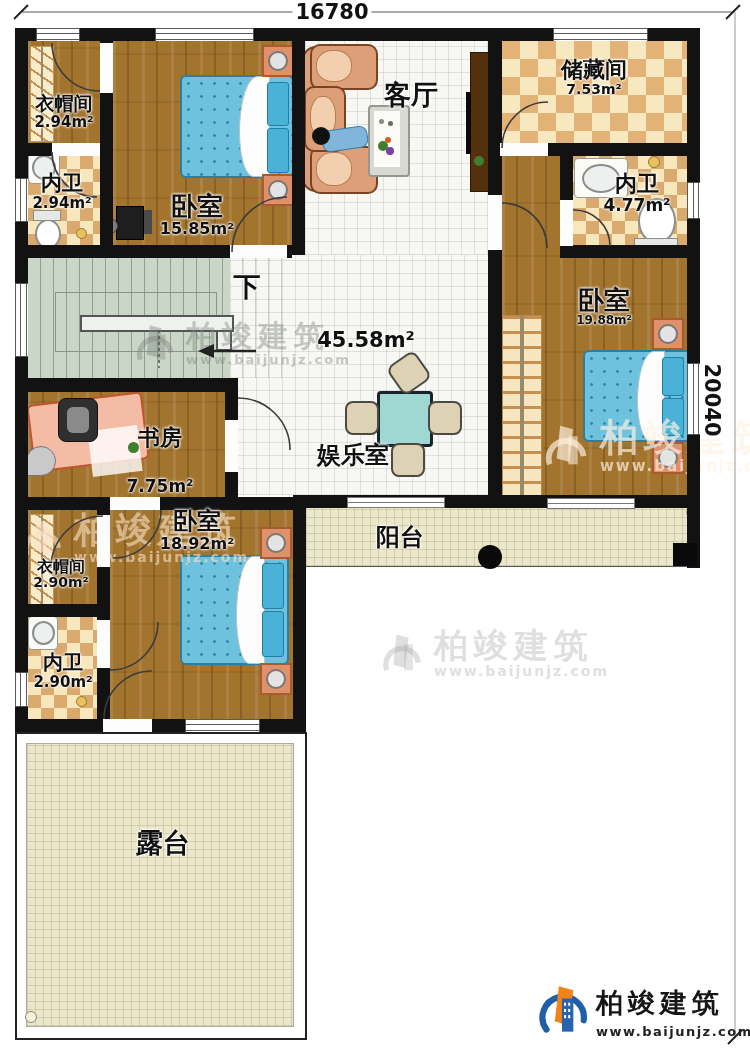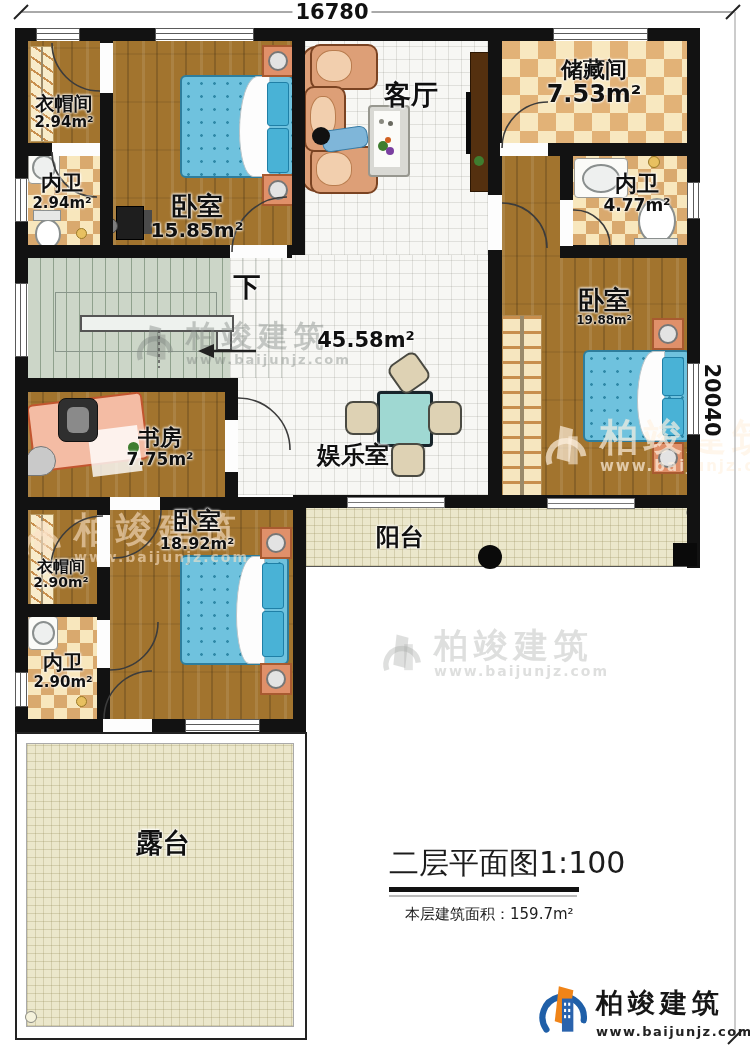--- a/index.html
+++ b/index.html
@@ -301,61 +301,53 @@
         <div class="nm" style="font-size:34px;">柏竣建筑</div>
          <div class="ur" style="font-size:14px;">www.baijunjz.com</div>
       </div>
   </div>
 
   <div class="rlabel" style="left:64px;top:93px;font-size:19px;">
     <span>衣帽间</span><span class="ar" style="font-size:15px;">2.94m²</span></div>
   <div class="rlabel" style="left:62px;top:172px;font-size:21px;">
     <span>内卫</span><span class="ar" style="font-size:15px;">2.94m²</span></div>
   <div class="rlabel" style="left:197px;top:192px;font-size:26px;">
-    <span>卧室</span><span class="ar" style="font-size:20px;">15.85m²</span></div>
+    <span>卧室</span><span class="ar" style="font-size:16px;">15.85m²</span></div>
   <div class="rlabel" style="left:411px;top:80px;font-size:27px;">
     <span>客厅</span></div>
   <div class="rlabel" style="left:594px;top:58px;font-size:22px;">
-    <span>储藏间</span><span class="ar" style="font-size:24px;">7.53m²</span></div>
+    <span>储藏间</span><span class="ar" style="font-size:14px;">7.53m²</span></div>
   <div class="rlabel" style="left:637px;top:172px;font-size:22px;">
     <span>内卫</span><span class="ar" style="font-size:17px;">4.77m²</span></div>
   <div class="rlabel" style="left:604px;top:286px;font-size:26px;">
     <span>卧室</span><span class="ar" style="font-size:12px;">19.88m²</span></div>
   <div class="rlabel" style="left:247px;top:272px;font-size:27px;">
     <span>下</span></div>
   <div class="rlabel" style="left:366px;top:329px;font-size:21px;">
     <span>45.58m²</span></div>
   <div class="rlabel" style="left:160px;top:426px;font-size:22px;">
-    <span>书房</span><span class="ar" style="font-size:17px;">7.75m²</span></div>
+    <span>书房</span><span class="ar" style="font-size:17px;margin-top:27px;">7.75m²</span></div>
   <div class="rlabel" style="left:353px;top:443px;font-size:24px;">
     <span>娱乐室</span></div>
   <div class="rlabel" style="left:197px;top:509px;font-size:24px;">
     <span>卧室</span><span class="ar" style="font-size:16px;">18.92m²</span></div>
   <div class="rlabel" style="left:61px;top:558px;font-size:16px;">
     <span>衣帽间</span><span class="ar" style="font-size:14px;">2.90m²</span></div>
   <div class="rlabel" style="left:63px;top:652px;font-size:20px;">
     <span>内卫</span><span class="ar" style="font-size:15px;">2.90m²</span></div>
   <div class="rlabel" style="left:400px;top:525px;font-size:24px;">
     <span>阳台</span></div>
   <div class="rlabel" style="left:163px;top:828px;font-size:27px;">
     <span>露台</span></div>
 
   <div class="dim" style="left:332px;top:0px;transform:translateX(-50%);font-size:21px;">
     <span>16780</span></div>
   <div class="dim" style="left:712px;top:400px;transform:translate(-50%,-50%) rotate(90deg);font-size:21px;">
     <span>20040</span></div>
 
-  <div class="titleblock" style="left:389px;top:843px;">
-    <div style="font-size:30px;">二层平面图1:100</div>
-    <div style="width:190px;height:5px;background:#111;margin-top:3px;"></div>
-    <div style="width:188px;height:2px;background:#bbb;margin-top:3px;"></div>
-    <div style="margin:8px 0 0 16px;font-size:15px;">
-      <span>本层建筑面积：</span><span>159.7m²</span>
-    </div>
-  </div>
 
   <div class="brand" style="left:536px;top:982px;">
     <svg width="54" height="60" viewBox="0 0 52 58">
       <path d="M10 46 A20 20 0 1 1 46 37" fill="none" stroke="#1f5fa8" stroke-width="6" stroke-linecap="round"></path>
       <polygon points="22,4 36,8 31,42 18,38" fill="#f08418"></polygon>
       <rect x="25" y="16" width="11" height="32" fill="#2a63ad"></rect>
       <rect x="27" y="20" width="2" height="3" fill="#fff"></rect>
         <rect x="31" y="20" width="2" height="3" fill="#fff"></rect>
       <rect x="27" y="26" width="2" height="3" fill="#fff"></rect>
         <rect x="31" y="26" width="2" height="3" fill="#fff"></rect>

